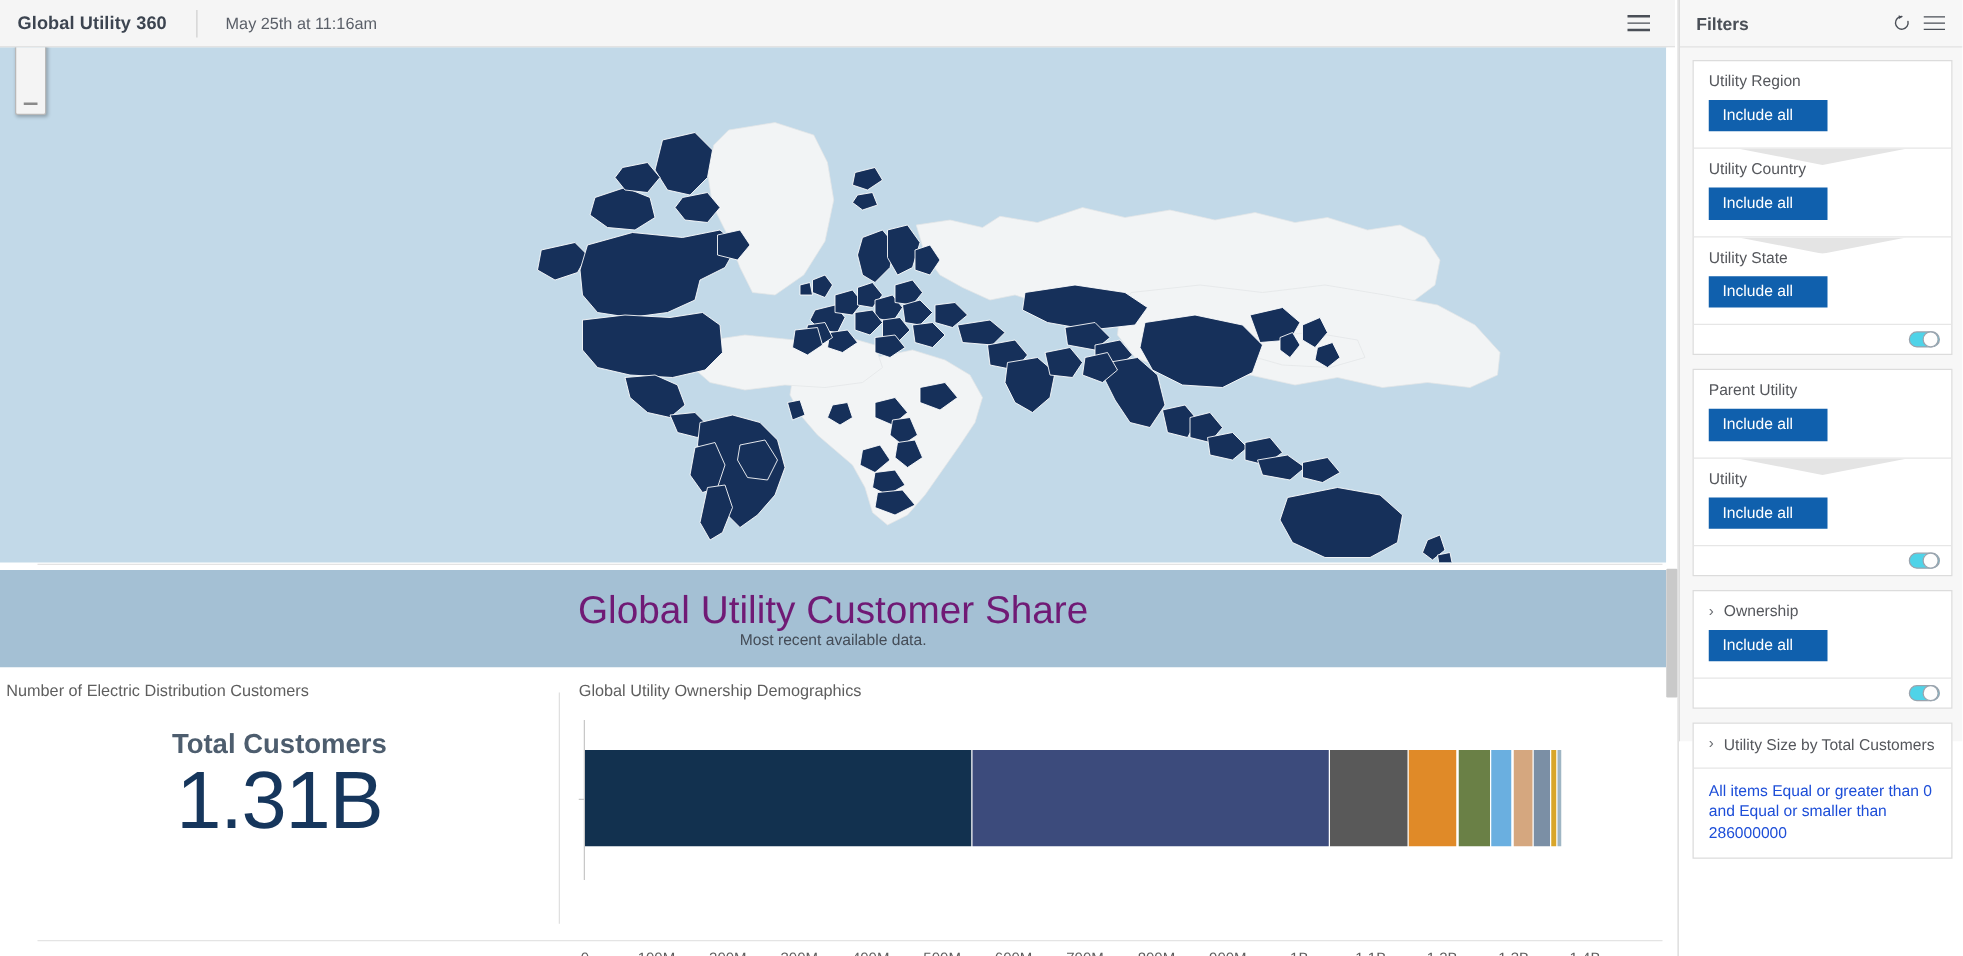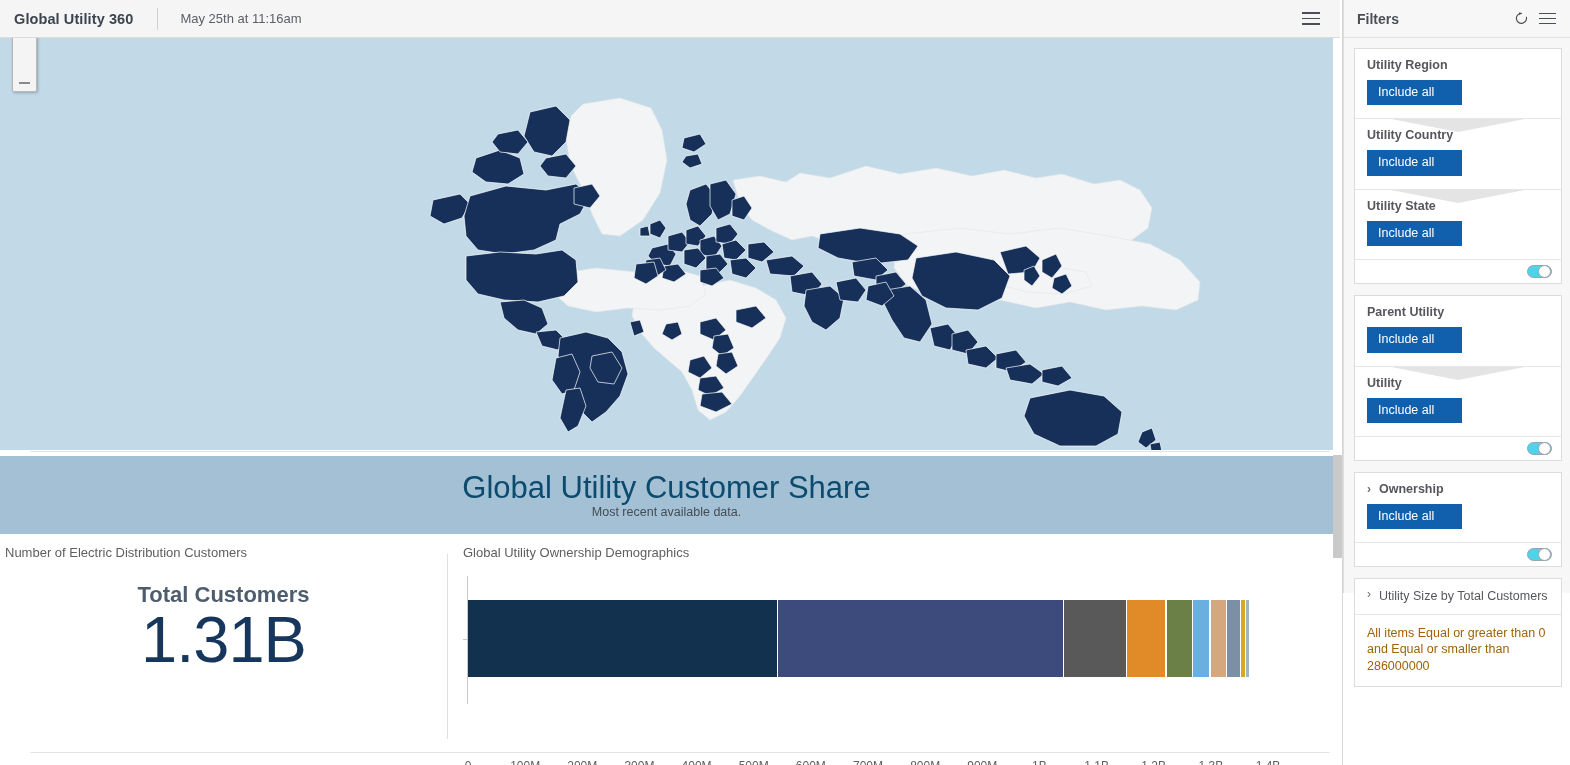--- a/index.html
+++ b/index.html
@@ -47,21 +47,21 @@
   }
   .zoom-ctrl .minus { width: 11px; height: 2px; background: #8a8a8a; }
 
   
   .banner {
     position: absolute; left: 0; top: 456px; width: 1333px; height: 78px;
     background: #a4c0d4; display: flex; flex-direction: column;
     align-items: center; justify-content: center;
   }
   .banner-title {
-    font-size: 31px; color: #0c4a6e; font-weight: 400; line-height: 1.1;
+    font-size: 31px; color: #701a75; font-weight: 400; line-height: 1.1;
   }
   .banner-sub { font-size: 12.5px; color: #444c57; margin-top: 0; }
   .banner-topline {
     position: absolute; left: 30px; top: 451px; width: 1300px; height: 1px;
     background: #e3e3e3;
   }
 
   
   .bottom { position: absolute; left: 0; top: 534px; width: 1333px; height: 231px; background:#fff; }
   .kpi-panel { position: absolute; left: 0; top: 0; width: 447px; height: 186px; }
@@ -132,21 +132,21 @@
   .mini-ham { display: flex; flex-direction: column; gap: 3.5px; }
   .mini-ham span { display: block; width: 17px; height: 1.6px; background: #4a4f57; }
 
   .filters-body { position: relative; padding: 10px 8px 0 10px; }
   .fcard {
     background: #fff; border: 1px solid #dcdcdc; margin-bottom: 11px;
     position: relative;
   }
   .fsection { padding: 9px 12px 13px 12px; position: relative; }
   .fsection + .fsection { border-top: 1px solid #e6e6e6; }
-  .fsection-label { font-size: 12.5px; color: #55575c; margin-bottom: 8px; font-weight: bold; }
+  .fsection-label { font-size: 12.5px; color: #55575c; margin-bottom: 8px; }
   .fsection-label.with-chevron { display: flex; align-items: center; gap: 8px; }
   .chev { color: #6b6e73; font-size: 12px; line-height: 1; }
   .include-btn {
     display: inline-block; background: #1060ad; color: #fff; font-size: 12.5px;
     padding: 5px 28px 6px 11px; border: none; line-height: 1.15;
   }
   .hierarchy-arrow {
     position: absolute; left: 0; top: 0; width: 100%; height: 13px; overflow: hidden;
     pointer-events: none;
   }
@@ -157,21 +157,21 @@
   }
   .toggle {
     width: 25px; height: 13px; border-radius: 7px; background: #4fd3e8;
     border: 1px solid #9aa3ad; position: relative;
   }
   .toggle .knob {
     position: absolute; right: 0px; top: -1px; width: 13px; height: 13px;
     border-radius: 50%; background: #fdfdfd; border: 1px solid #9aa3ad;
   }
   .range-text {
-    font-size: 12.5px; color: #a16207; line-height: 1.32; padding: 10px 12px 12px 12px;
+    font-size: 12.5px; color: #1d4ed8; line-height: 1.32; padding: 10px 12px 12px 12px;
     border-top: 1px solid #e6e6e6;
   }
   .fcard-title {
     padding: 9px 12px 9px 12px; font-size: 12.5px; color: #55575c;
     display: flex; align-items: flex-start; gap: 8px; line-height: 1.3;
   }
 </style>
 </head>
 <body>
 

